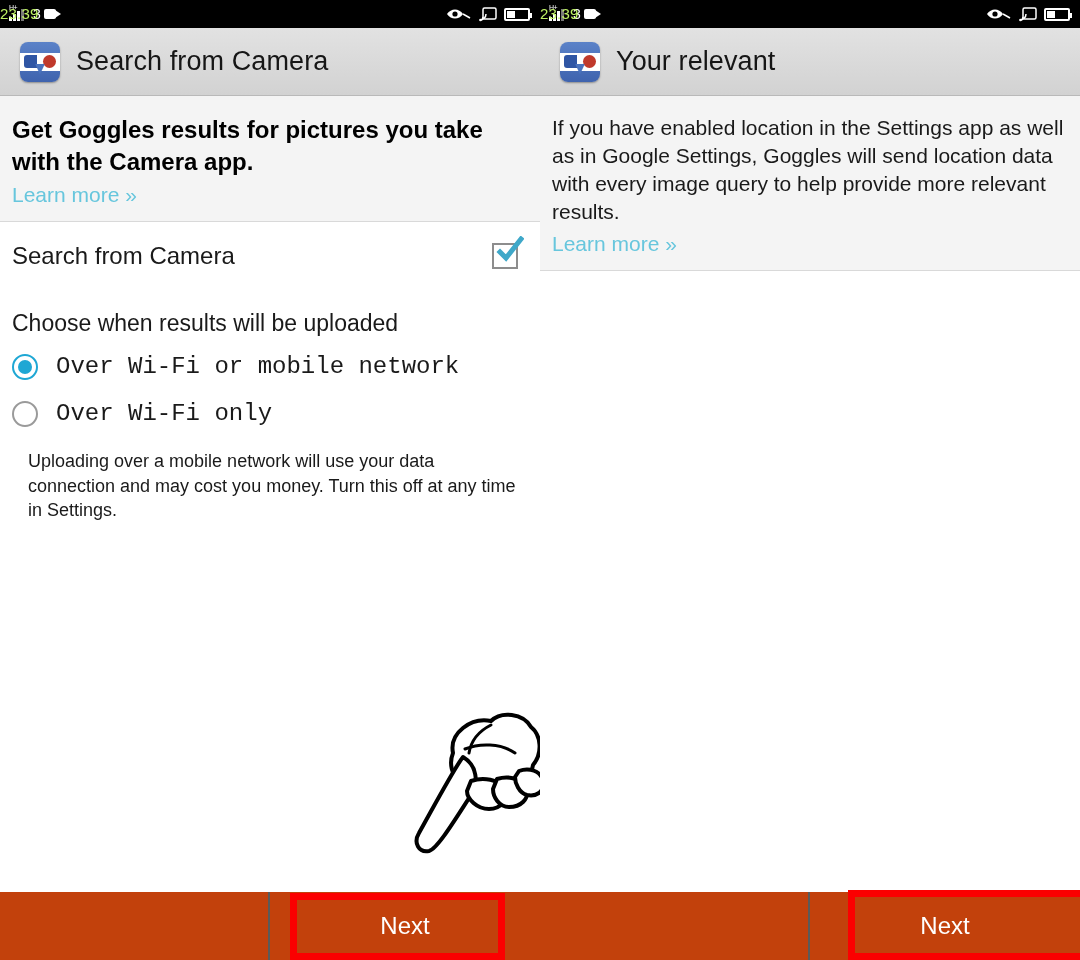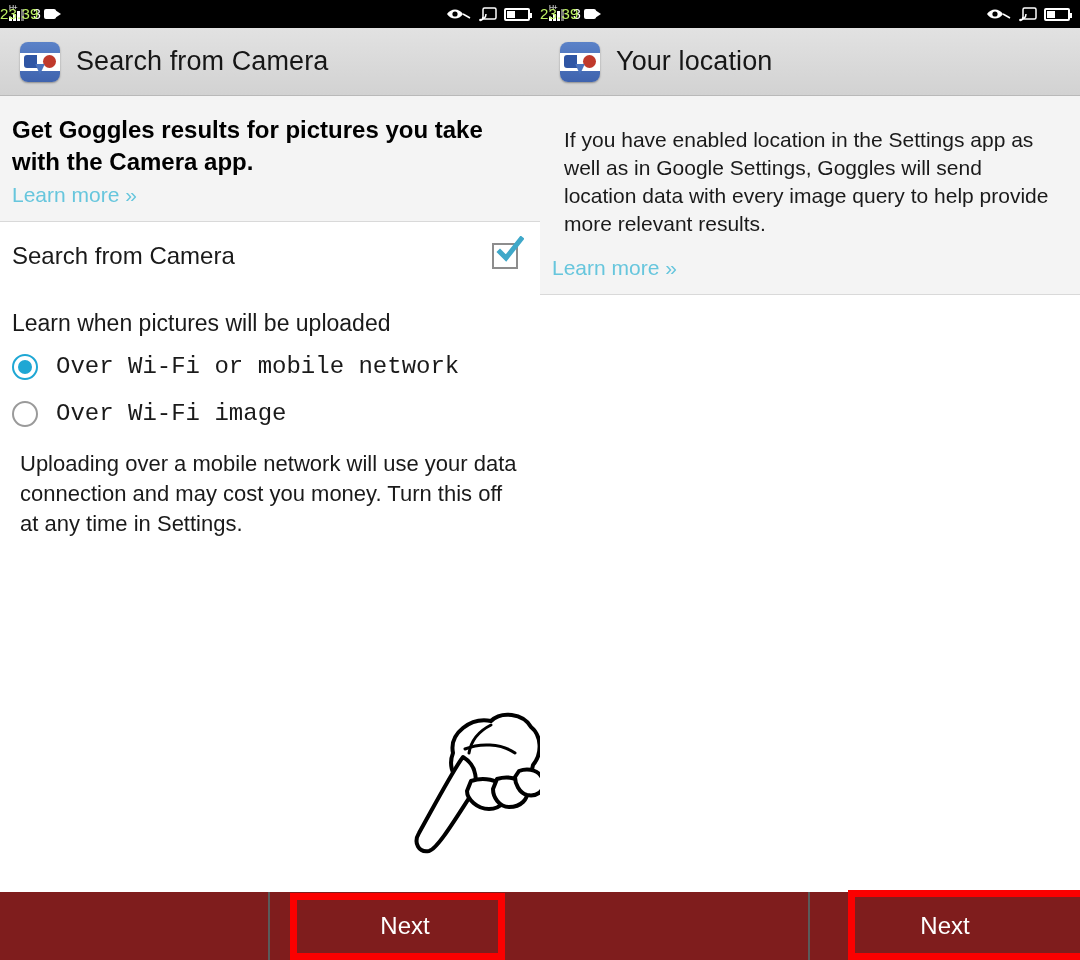--- a/index.html
+++ b/index.html
@@ -173,21 +173,21 @@
     font-size: 24px;
     font-weight: bold;
     color: #000;
     line-height: 1.32;
     margin: 0;
   }
   .info-body {
     font-size: 21px;
     color: #1a1a1a;
     line-height: 1.33;
-    margin: 12px;
+    margin: 0;
   }
   .learnmore {
     display: inline-block;
     margin-top: 6px;
     font-size: 21px;
     color: #67c6dd;
     cursor: pointer;
   }
 
   
@@ -245,41 +245,41 @@
     position:absolute; left:4px; top:4px;
     width:14px; height:14px; border-radius:50%;
     background:#1ea7d4;
   }
   .radio-label {
     font-size: 24px;
     color: #1a1a1a;
     font-family: Liberation Mono, monospace;
   }
   .footnote {
-    font-size: 22px;
+    font-size: 18px;
     color: #1a1a1a;
     line-height: 1.35;
-    padding: 12px 20px 0 20px;
+    padding: 12px 20px 0 28px;
   }
 
   
   .hand {
     position: absolute;
     width: 170px;
     height: 170px;
     pointer-events: none;
   }
 
   
   .bottombar {
     position: absolute;
     left: 0; bottom: 0;
     width: 540px;
     height: 68px;
-    background: #7f1d1d;
+    background: #c2410c;
     display: flex;
     align-items: stretch;
   }
   .bb-left {
     width: 268px;
     border-right: 2px solid #5a5a5a;
   }
   .bb-next {
     flex: 1;
     display: flex;
@@ -357,29 +357,29 @@
 
     <div class="pref-row">
       <span class="pref-label">Search from Camera</span>
       <span class="checkbox">
         <svg class="tick" viewBox="0 0 28 28">
           <path d="M4 16 L10 22 L25 3" fill="none" stroke="#3fa8c9" stroke-width="5" stroke-linecap="square"></path>
         </svg>
       </span>
     </div>
 
-    <div class="section-title">Learn when pictures will be uploaded</div>
+    <div class="section-title">Choose when results will be uploaded</div>
 
     <div class="radio-row">
       <span class="radio checked"></span>
       <span class="radio-label">Over Wi-Fi or mobile network</span>
     </div>
     <div class="radio-row">
       <span class="radio"></span>
-      <span class="radio-label">Over Wi-Fi image</span>
+      <span class="radio-label">Over Wi-Fi only</span>
     </div>
 
     <div class="footnote">Uploading over a mobile network will use your data connection and may cost you money. Turn this off at any time in Settings.</div>
 
     <svg class="hand" style="left:405px; top:695px;" viewBox="0 0 170 170">
       <g fill="#ffffff" stroke="#000000" stroke-width="4" stroke-linejoin="round" stroke-linecap="round">
         <path d="M48 58 C44 38, 66 22, 86 26 C96 16, 118 18, 126 32 C136 40, 138 58, 128 70
                  C126 86, 112 96, 96 96 C84 104, 64 100, 56 88 C46 80, 44 68, 48 58 Z"></path>
         <path d="M58 62 C50 72, 34 102, 14 138 C8 148, 14 158, 24 156 C32 154, 48 128, 66 100
                  C74 88, 72 70, 58 62 Z"></path>
@@ -439,21 +439,21 @@
       </div>
     </div>
 
     <div class="titlebar">
       <div class="goggles-icon">
         <span class="band"></span>
           <span class="lensL"></span>
           <span class="lensR"></span>
           <span class="nose"></span>
       </div>
-      <div class="title-text">Your location</div>
+      <div class="title-text">Your relevant</div>
     </div>
 
     <div class="infoblock">
       <p class="info-body">If you have enabled location in the Settings app as well as in Google Settings, Goggles will send location data with every image query to help provide more relevant results.</p>
       <span class="learnmore">Learn more »</span>
     </div>
 
     <div class="bottombar">
       <div class="bb-left"></div>
       <div class="bb-next">Next</div>

